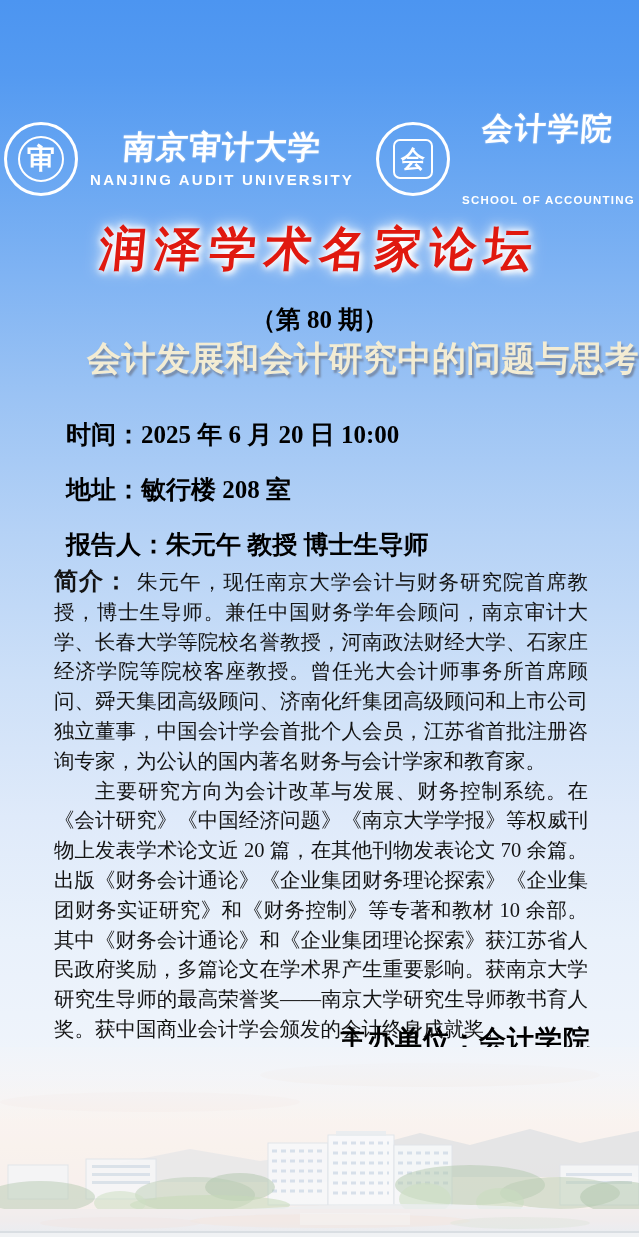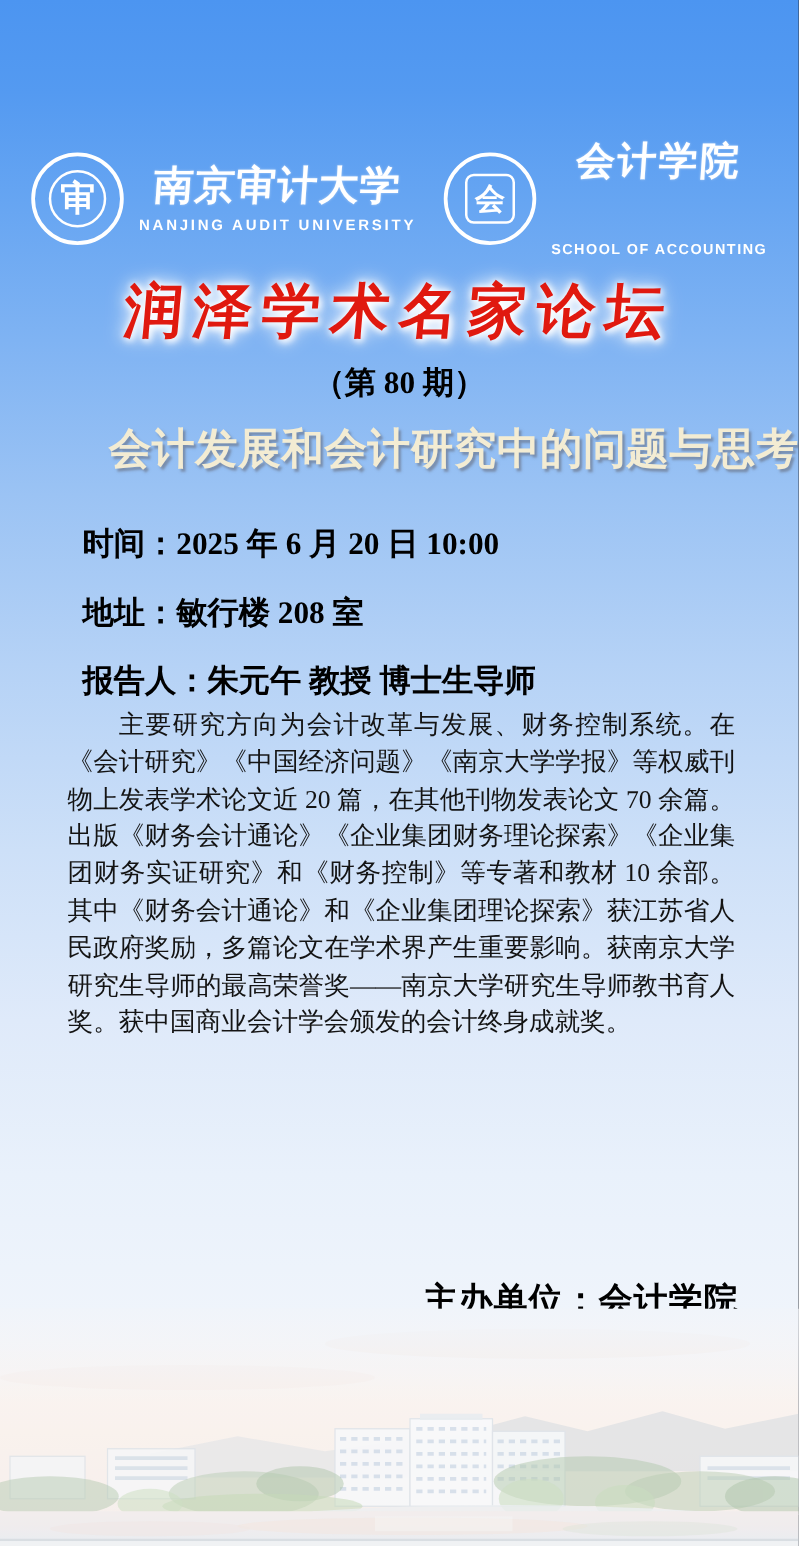--- a/index.html
+++ b/index.html
@@ -37,34 +37,34 @@
   .logo-text{display:flex;flex-direction:column;align-items:center;}
   .logo-cn{
     font-family:"Liberation Serif","DejaVu Serif",serif;
     font-weight:bold;line-height:1.1;transform:skewX(-4deg);
     text-shadow:0 0 2px rgba(255,255,255,.5);
     white-space:nowrap;
   }
   .logo-cn.big{font-size:32px;letter-spacing:1px;}
   .logo-cn.small{font-size:31px;letter-spacing:2px;}
   .logo-en{font-weight:bold;white-space:nowrap;margin-top:6px;}
-  .logo-en.big{font-size:12px;letter-spacing:2.2px;}
+  .logo-en.big{font-size:15px;letter-spacing:2.2px;}
   .logo-en.small{font-size:11.5px;letter-spacing:1.2px;margin-top:48px;}
   
   .forum-title{
     position:absolute;top:218px;left:0;width:100%;margin:0;
     text-align:center;
     font-family:"Liberation Serif","DejaVu Serif",serif;
     font-size:47px;font-weight:bold;letter-spacing:8px;
     color:#e0190f;
     transform:skewX(-5deg);
     text-shadow:0 0 6px #fff,0 0 12px #fff,0 0 18px rgba(255,255,255,.95),2px 2px 6px rgba(255,255,255,.9);
   }
   .issue{
-    position:absolute;top:289px;left:0;width:100%;
+    position:absolute;top:303px;left:0;width:100%;
     text-align:center;font-size:25px;font-weight:bold;color:#000;
     font-family:"Liberation Serif","DejaVu Serif",serif;
   }
   .lecture-title{
     position:absolute;top:336px;left:0;width:100%;margin:0;
     text-align:right;
     font-size:34px;font-weight:900;letter-spacing:0.5px;
     color:#f3ecd3;
     text-shadow:2px 3px 2px rgba(96,98,112,.55);
     white-space:nowrap;
@@ -140,20 +140,23 @@
     </div>
     <div class="info-line">
       <span>地址：</span><span>敏行楼 208 室</span>
     </div>
     <div class="info-line">
       <span>报告人：</span><span>朱元午  教授  博士生导师</span>
     </div>
   </section>
 
   <section class="intro">
+    <p>
+      <span class="intro-label">简介：</span><span>朱元午，现任南京大学会计与财务研究院首席教授，博士生导师。兼任中国财务学年会顾问，南京审计大学、长春大学等院校名誉教授，河南政法财经大学、石家庄经济学院等院校客座教授。曾任光大会计师事务所首席顾问、舜天集团高级顾问、济南化纤集团高级顾问和上市公司独立董事，中国会计学会首批个人会员，江苏省首批注册咨询专家，为公认的国内著名财务与会计学家和教育家。</span>
+    </p>
     <p class="indent">主要研究方向为会计改革与发展、财务控制系统。在《会计研究》《中国经济问题》《南京大学学报》等权威刊物上发表学术论文近 20 篇，在其他刊物发表论文 70 余篇。出版《财务会计通论》《企业集团财务理论探索》《企业集团财务实证研究》和《财务控制》等专著和教材 10 余部。其中《财务会计通论》和《企业集团理论探索》获江苏省人民政府奖励，多篇论文在学术界产生重要影响。获南京大学研究生导师的最高荣誉奖——南京大学研究生导师教书育人奖。获中国商业会计学会颁发的会计终身成就奖。</p>
   </section>
 
   <div class="host">主办单位：会计学院</div>
 
   <div class="photo">
     <svg width="639" height="190" viewBox="0 0 639 190">
       <defs>
         <linearGradient id="sky" x1="0" y1="0" x2="0" y2="1">
           <stop offset="0" stop-color="#f7f3f2"></stop>

